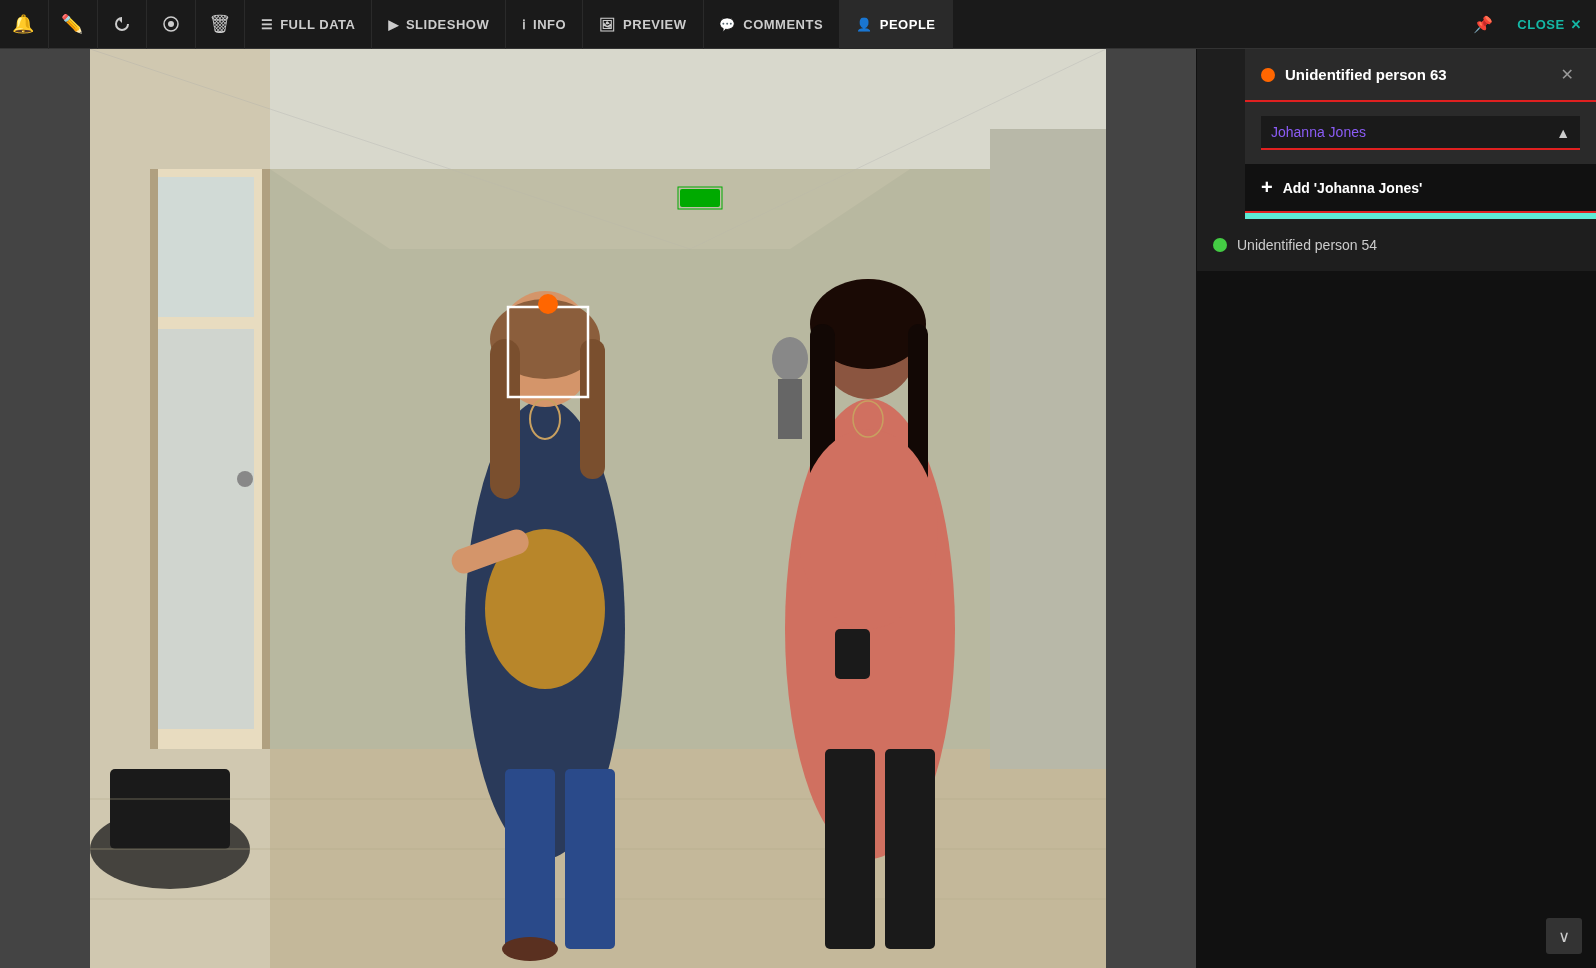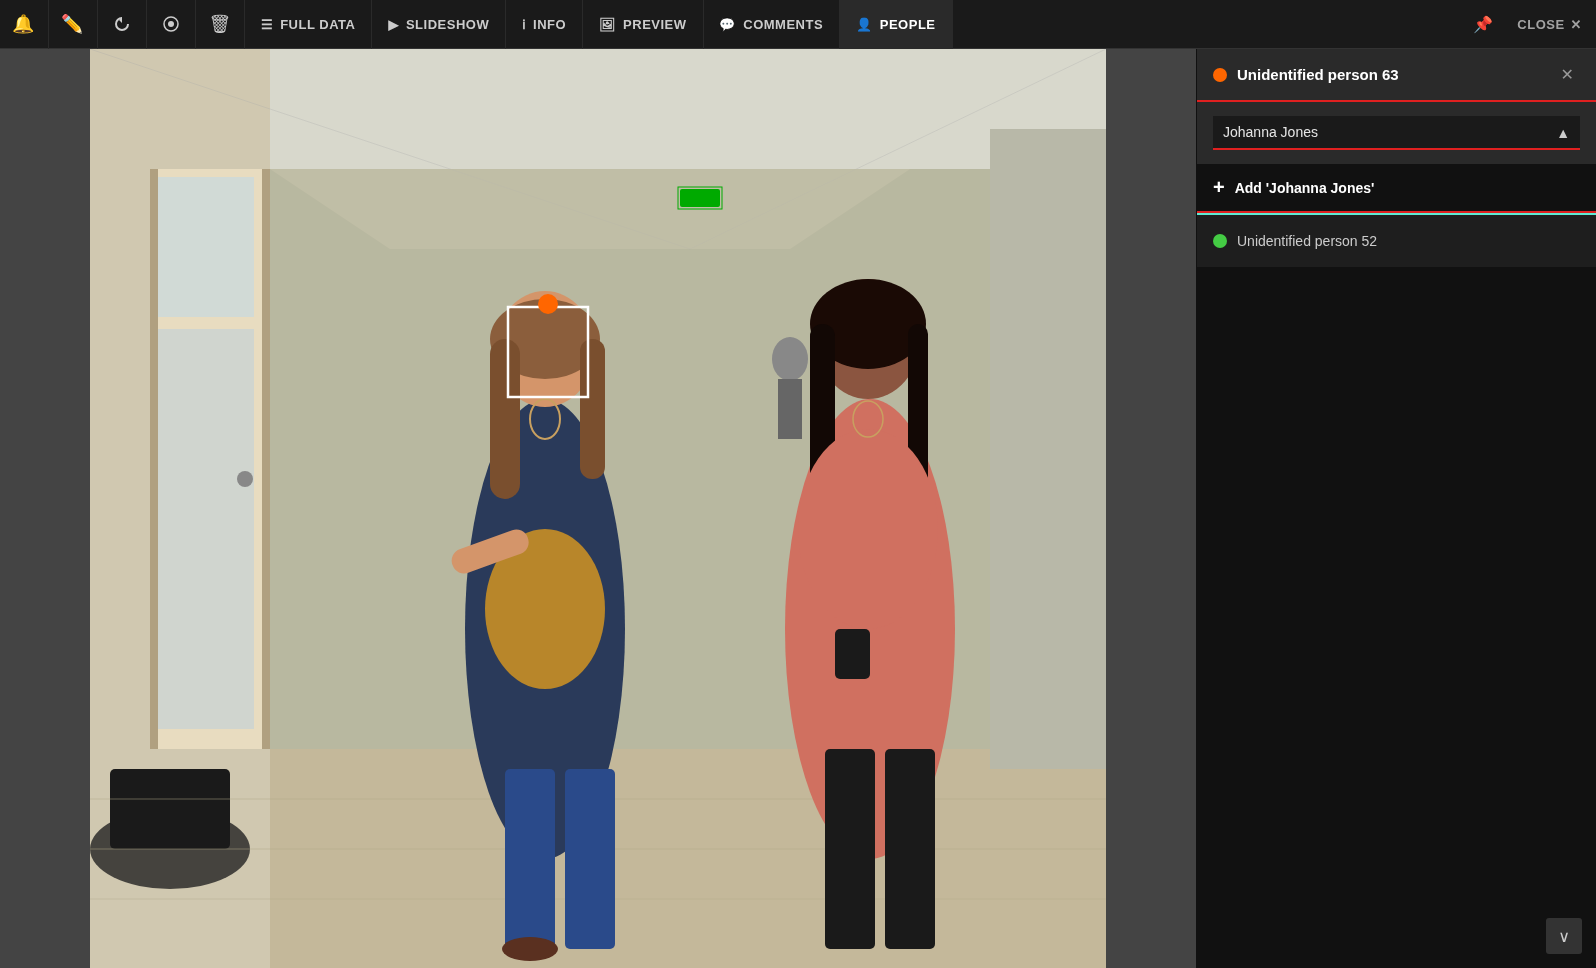--- a/index.html
+++ b/index.html
@@ -53,21 +53,21 @@
       justify-content: center;
       color: #ccc;
       cursor: pointer;
       font-size: 16px;
     }
     .toolbar-close {
       height: 49px;
       display: flex;
       align-items: center;
       padding: 12px 14px;
-      color: #a3a3a3;
+      color: #14b8a6;
       font-size: 13px;
       font-weight: 600;
       cursor: pointer;
       letter-spacing: 0.5px;
       gap: 6px;
       text-transform: uppercase;
     }
 
     
     .main-content {
@@ -91,21 +91,22 @@
       display: flex;
       flex-direction: column;
       overflow-y: auto;
       flex-shrink: 0;
       border-left: 1px solid #111;
     }
 
     
     .person-card {
       background: #2a2a2a;
-      border-bottom: 2px solid #5eead4;
+      border-bottom: 6px solid #5eead4;
+      margin-left: 48px;
     }
     .person-header {
       display: flex;
       align-items: center;
       padding: 14px 16px;
       gap: 10px;
       border-bottom: 2px solid #e02020;
     }
     .person-dot {
       width: 14px;
@@ -148,21 +149,21 @@
       display: flex;
       align-items: center;
       position: relative;
       margin-bottom: 0;
     }
     .name-input {
       width: 100%;
       background: #1a1a1a;
       border: none;
       border-bottom: 2px solid #e02020;
-      color: #e5e5e5;
+      color: #8b5cf6;
       font-size: 14px;
       padding: 8px 30px 8px 10px;
       outline: none;
     }
     .chevron-up {
       position: absolute;
       right: 10px;
       color: #ccc;
       font-size: 14px;
       cursor: pointer;
@@ -393,21 +394,21 @@
 
       <div class="add-btn">
         <span class="add-icon">+</span>
         <span>Add 'Johanna Jones'</span>
       </div>
 
     </div>
 
     <div class="person-card-simple">
       <div class="person-dot green"></div>
-      <span class="person-name">Unidentified person 52</span>
+      <span class="person-name">Unidentified person 54</span>
     </div>
 
     <div class="bottom-spacer">
       <div class="scroll-down-btn">
         <span>∨</span>
       </div>
     </div>
 
   </div>
 </div>

